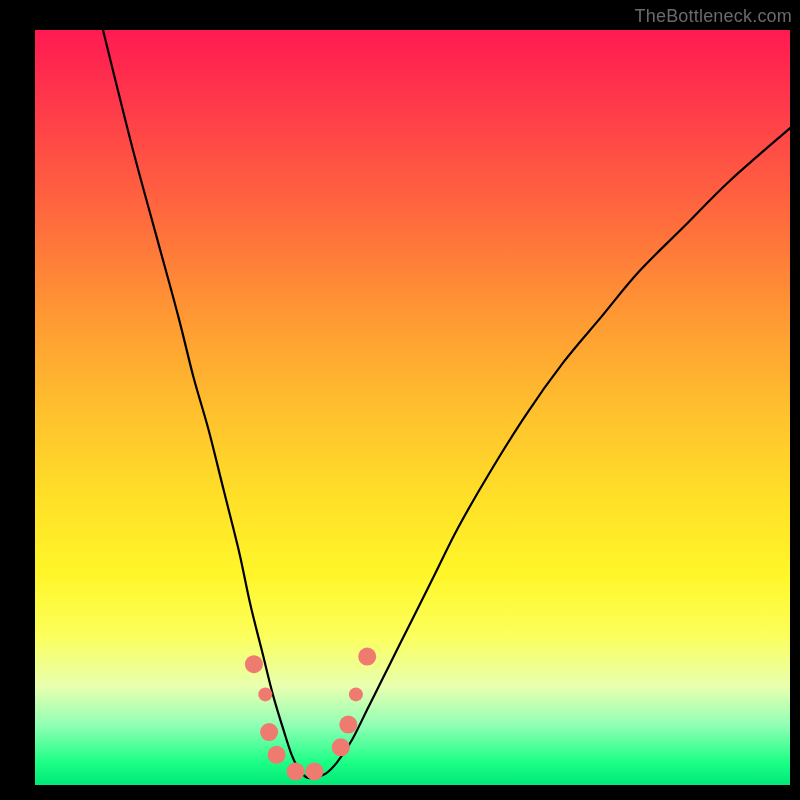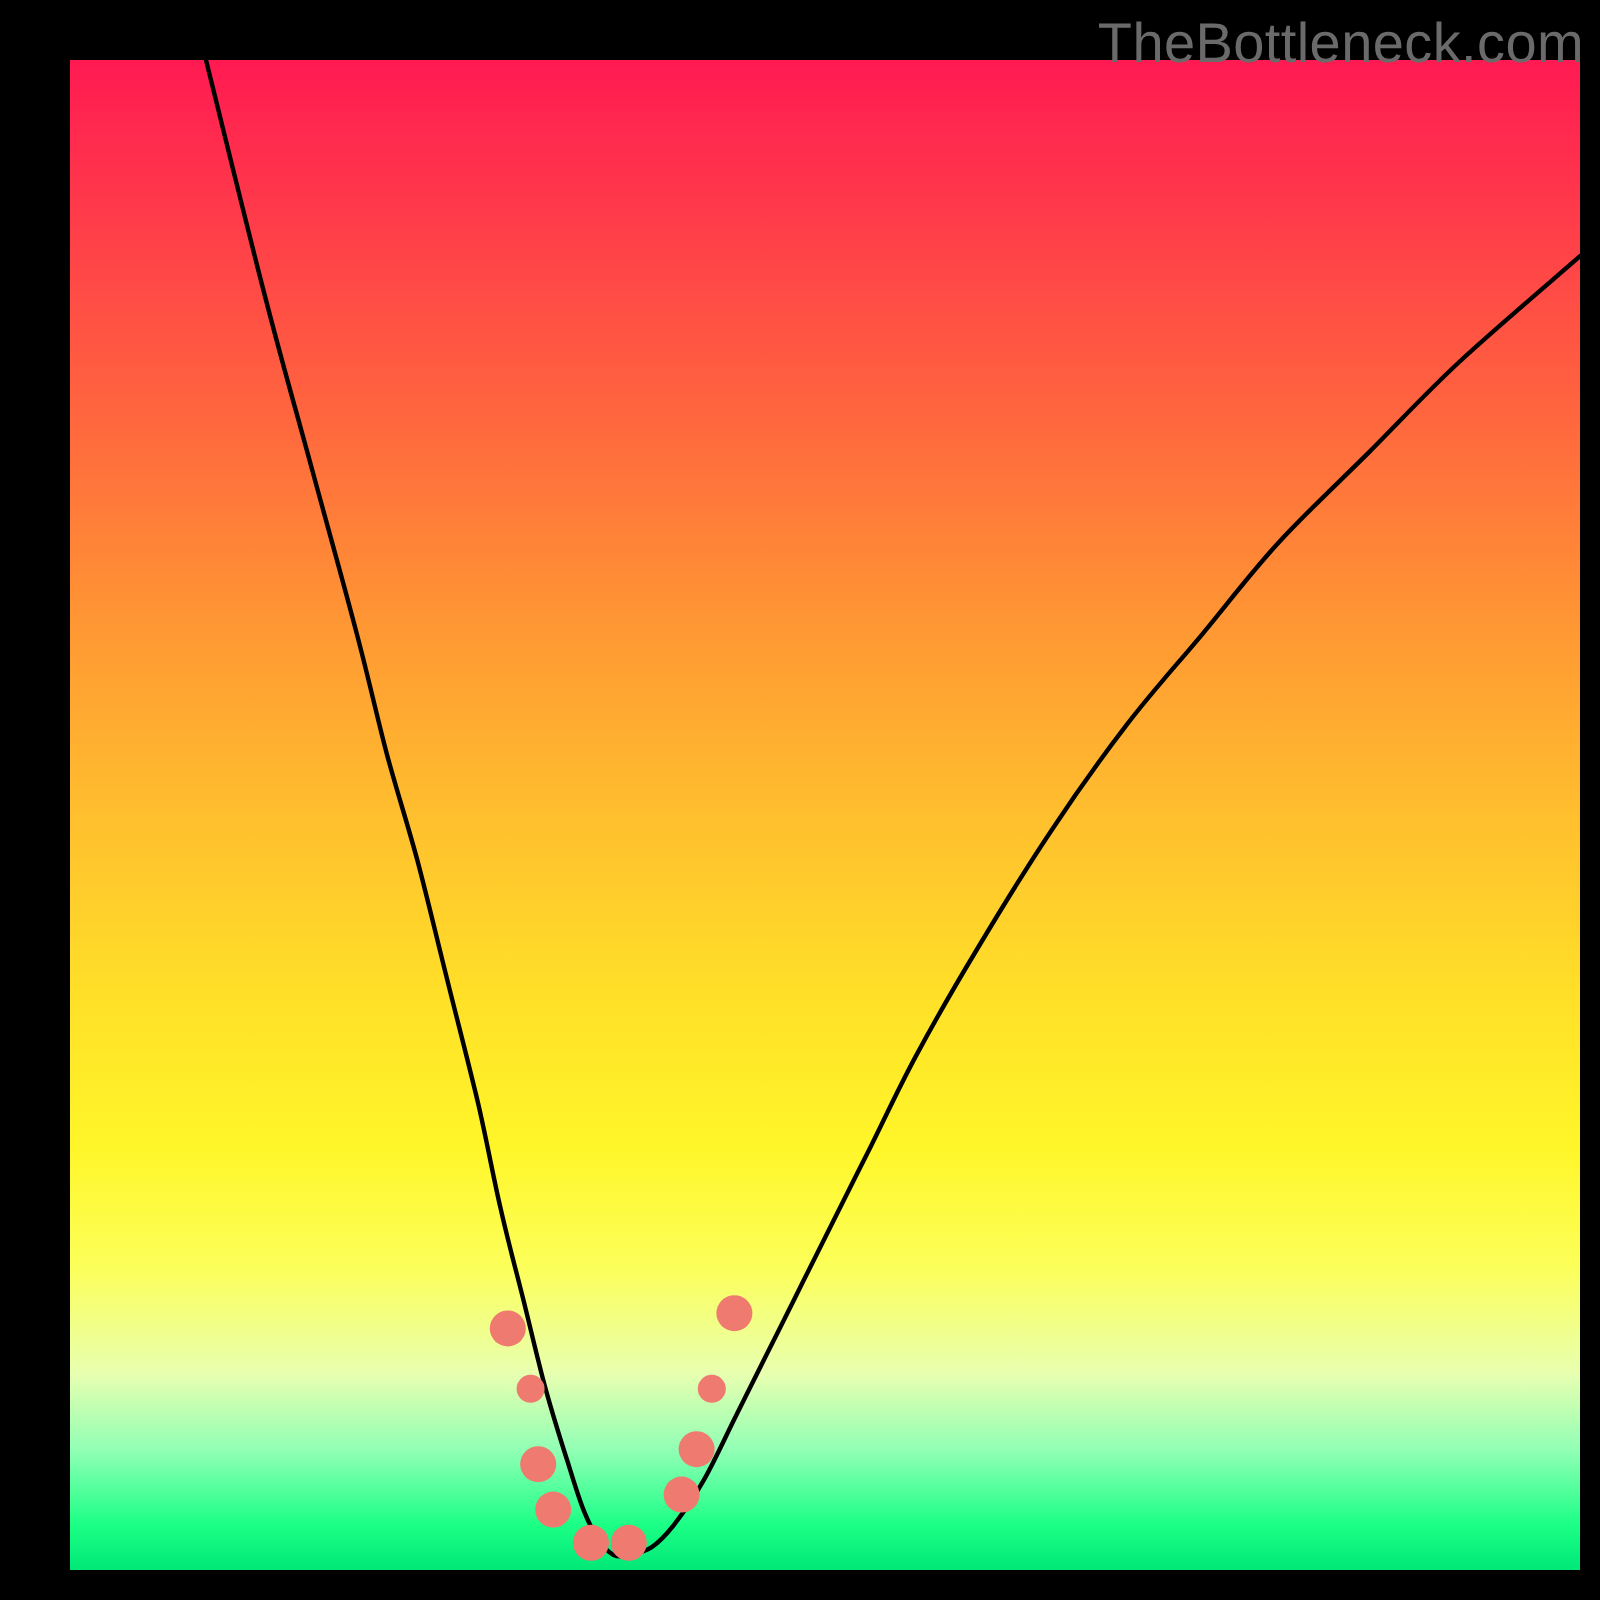--- a/index.html
+++ b/index.html
@@ -40,21 +40,21 @@
       #92ffb5 92%,
       #1cff86 97%,
       #00e877 100%
     );
   }
   .watermark {
     position: absolute;
     top: 6px;
     right: 8px;
     color: #6a6a6a;
-    font-size: 28px;
+    font-size: 18px;
     font-weight: 500;
     letter-spacing: 0.2px;
     user-select: none;
   }
   svg.curve {
     position: absolute;
     left: 0;
     top: 0;
     width: 755px;
     height: 755px;

